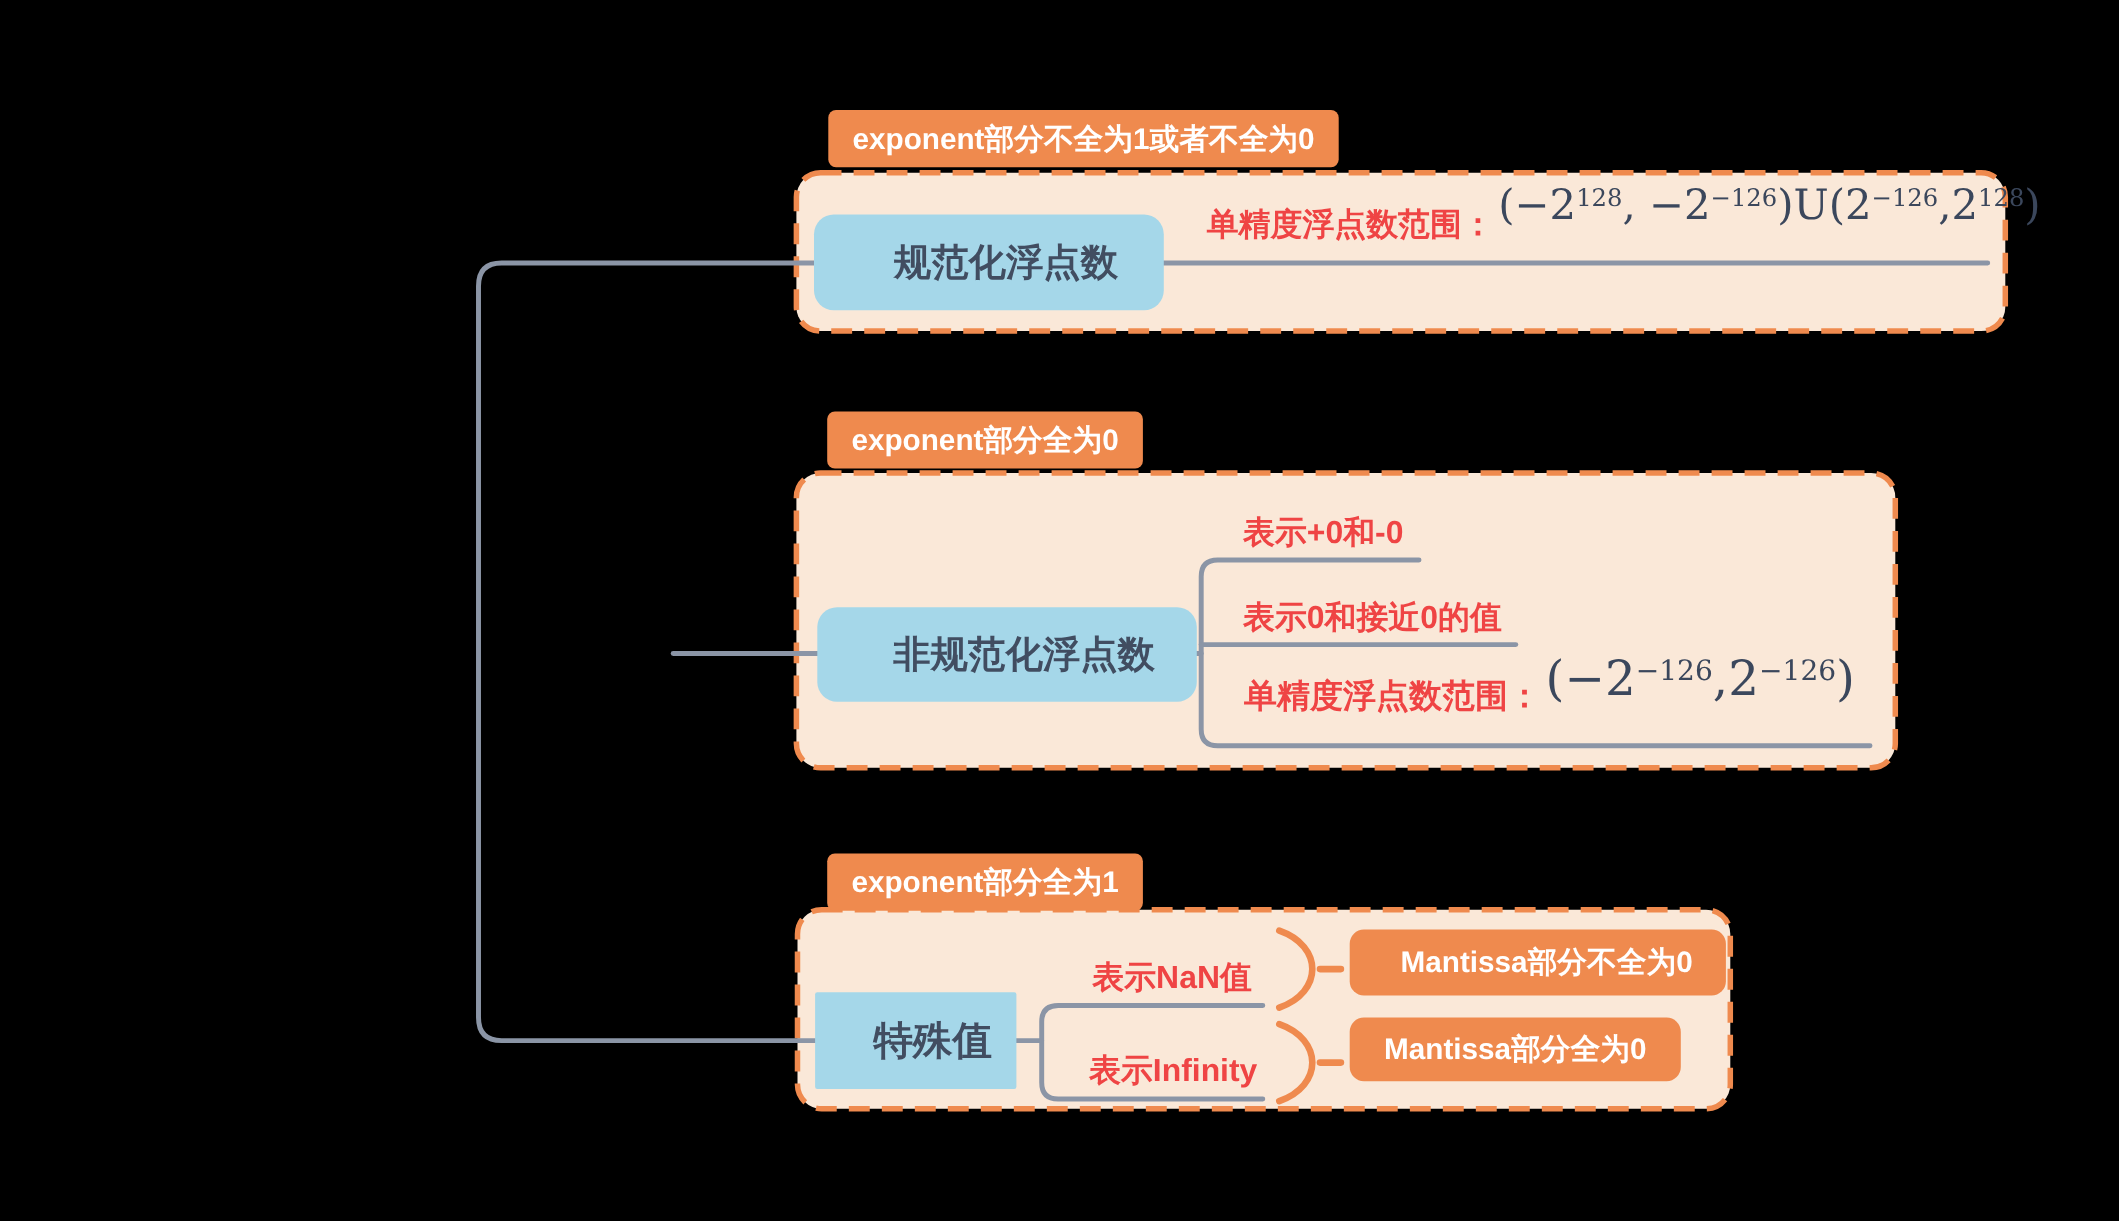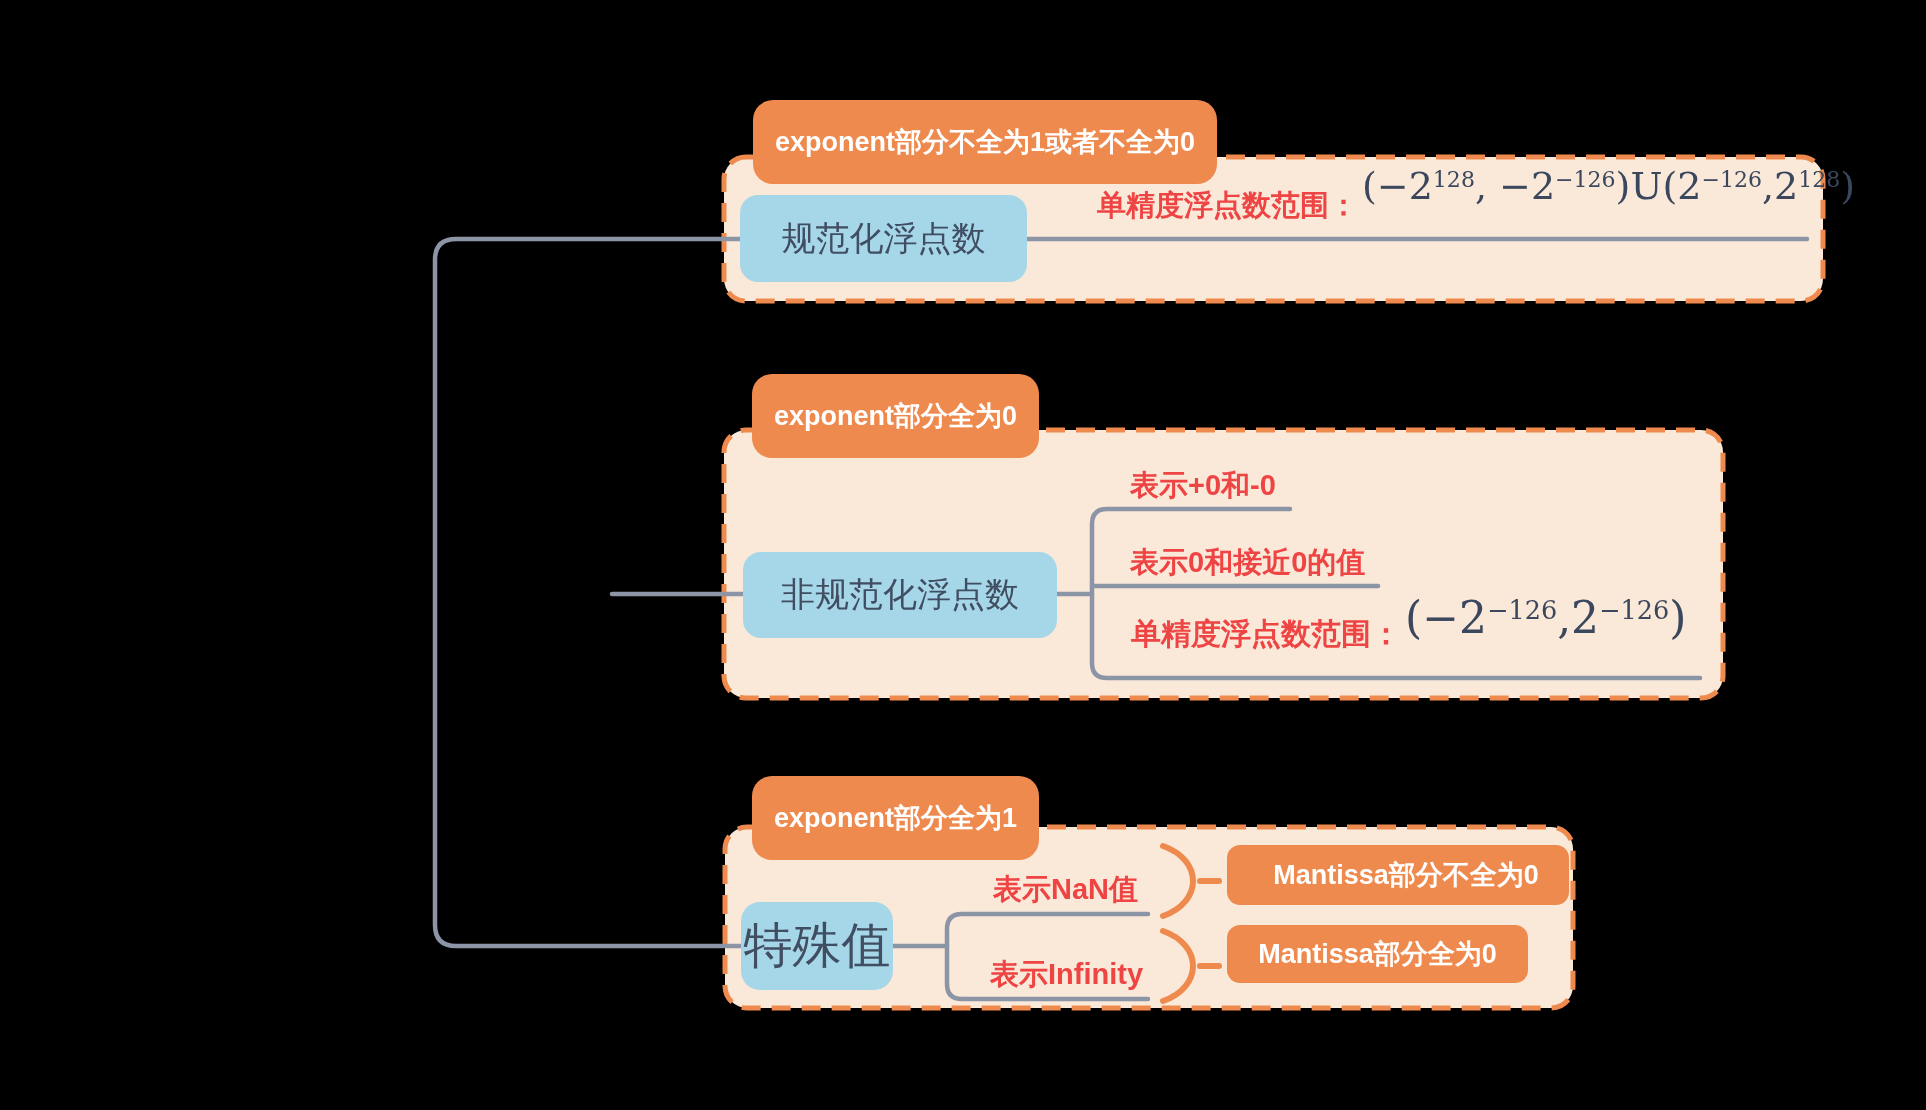--- a/index.html
+++ b/index.html
@@ -6,35 +6,35 @@
   .canvas{
     position:relative;width:1926px;height:1110px;background:#000;overflow:hidden;
     font-family:"Liberation Sans","DejaVu Sans",sans-serif;
   }
   svg.connectors{position:absolute;left:0;top:0;z-index:1;}
   .layer{position:absolute;left:0;top:0;width:100%;height:100%;z-index:2;}
 
   
   .node{
     position:absolute;display:flex;align-items:center;justify-content:center;
-    font-weight:normal;color:#414d61;
+    font-weight:bold;color:#414d61;padding-left:31px;
   }
   .root-node{
     left:100px;top:526px;width:518px;height:138px;background:#5b74a3;
     border-radius:26px;color:#fff;font-size:46px;letter-spacing:1px;
   }
   .blue{background:#a5d7e9;}
   .node-normalized{left:740px;top:195px;width:287px;height:87px;border-radius:18px;font-size:34px;}
   .node-denormalized{left:743px;top:552px;width:314px;height:86px;border-radius:18px;font-size:34px;}
-  .node-special{left:741px;top:902px;width:152px;height:88px;border-radius:19px;font-size:49px;}
+  .node-special{left:741px;top:902px;width:152px;height:88px;border-radius:2px;font-size:36px;}
 
   
   .tag{
     position:absolute;background:#ef8a4e;color:#fff;font-weight:bold;font-size:27px;
-    padding:26px 22px;border-radius:20px;white-space:nowrap;line-height:1.2;
+    padding:10px 22px;border-radius:7px;white-space:nowrap;line-height:1.2;
   }
   .tag-normalized{left:753px;top:100px;}
   .tag-denormalized{left:752px;top:374px;}
   .tag-special{left:752px;top:776px;}
 
   
   .mantissa{
     position:absolute;background:#ef8a4e;color:#fff;font-weight:bold;font-size:27px;
     display:flex;align-items:center;justify-content:center;border-radius:13px;white-space:nowrap;
   }

